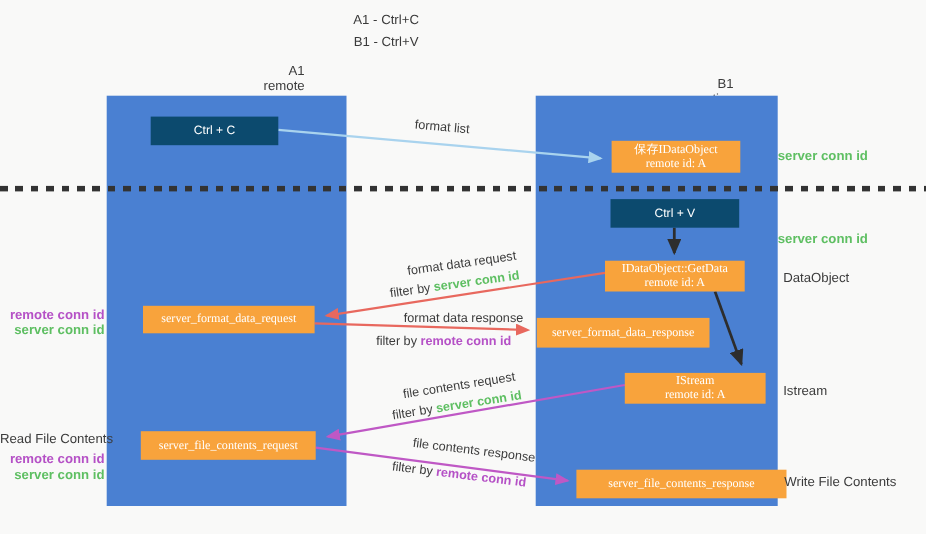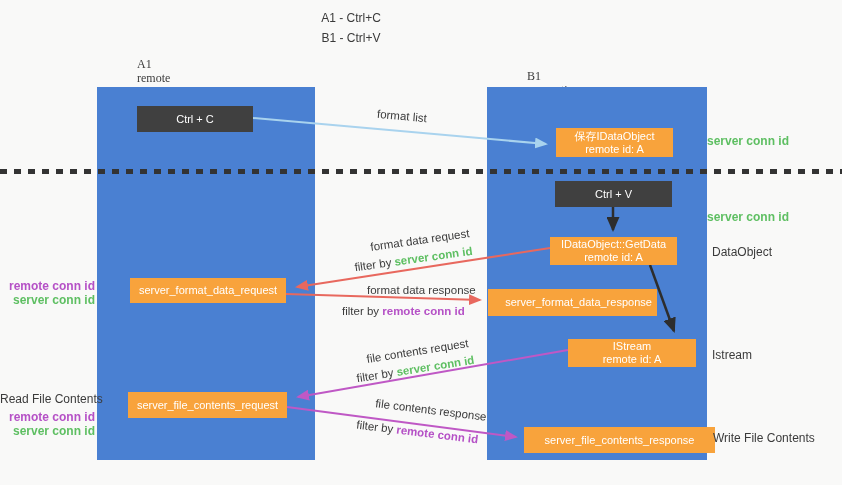--- a/index.html
+++ b/index.html
@@ -5,33 +5,33 @@
   html,body{margin:0;padding:0;background:#e9e9e9;}
   .canvas{
     position:relative;width:842px;height:485px;background:#f9f9f8;
     font-family:"Liberation Sans",sans-serif;overflow:hidden;
   }
   .title{position:absolute;left:0;top:8px;width:702px;text-align:center;
     font-size:12px;color:#3a3a3a;line-height:20px;}
   .col{position:absolute;background:#4a80d2;}
   .col-a{left:97px;top:87px;width:218px;height:373px;}
   .col-b{left:487px;top:87px;width:220px;height:373px;}
-  .col-head{position:absolute;text-align:left;font-size:12px;color:#3b3b3b;line-height:14px;font-family:Liberation Serif, serif;}
+  .col-head{position:absolute;text-align:right;font-size:12px;color:#3b3b3b;line-height:14px;}
   .col-head-a{left:137px;top:57px;width:140px;}
   .col-head-b{left:527px;top:69px;width:140px;}
   .node{position:absolute;display:flex;flex-direction:column;align-items:center;
     justify-content:center;color:#fff;font-size:11px;line-height:13px;text-align:center;}
-  .green{background:#404040;}
-  .orange{background:#f8a33c;}
+  .green{background:#0c4a6e;}
+  .orange{background:#f8a33c;font-family:Liberation Serif, serif;}
   .n-ctrl-c{left:137px;top:106px;width:116px;height:26px;}
   .n-save{left:556px;top:128px;width:117px;height:29px;}
   .n-ctrl-v{left:555px;top:181px;width:117px;height:26px;}
   .n-getdata{left:550px;top:237px;width:127px;height:28px;}
   .n-freq{left:130px;top:278px;width:156px;height:25px;}
-  .n-fresp{left:488px;top:289px;width:157px;height:27px;padding-left:12px;}
+  .n-fresp{left:488px;top:289px;width:157px;height:27px;}
   .n-istream{left:568px;top:339px;width:128px;height:28px;}
   .n-fcreq{left:128px;top:392px;width:159px;height:26px;}
   .n-fcresp{left:524px;top:427px;width:191px;height:26px;}
   .dotline{position:absolute;left:0;top:169px;width:842px;height:5px;
     background:repeating-linear-gradient(90deg,#333 0 7px,transparent 7px 14px);}
   .arrows{position:absolute;left:0;top:0;width:842px;height:485px;pointer-events:none;}
   .elbl{position:absolute;font-size:11.5px;color:#3c3c3c;white-space:nowrap;}
   .rot-n8{transform:rotate(-8deg);}
   .rot-n9{transform:rotate(-9deg);}
   .rot-p5{transform:rotate(5deg);}

